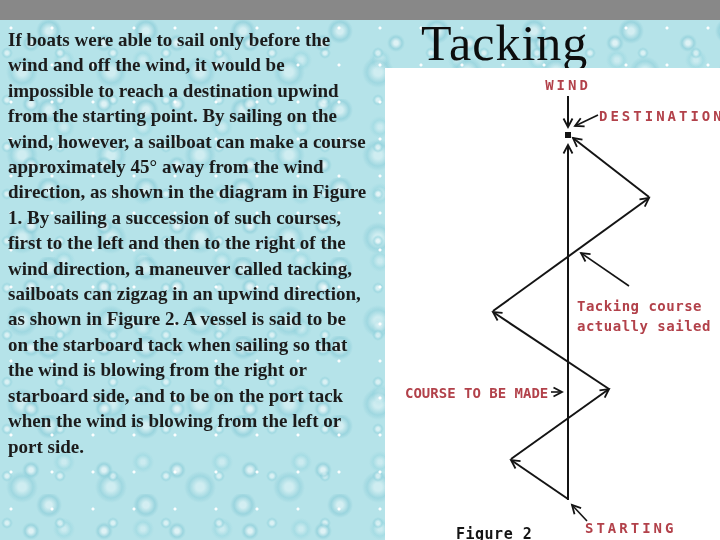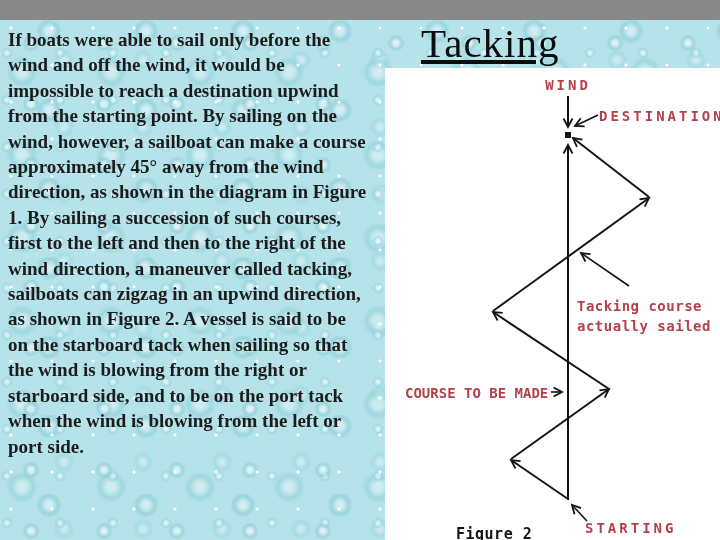--- a/index.html
+++ b/index.html
@@ -22,24 +22,23 @@
     position: absolute; left: 8px; top: 7px; width: 362px;
     font-family: "Liberation Serif", serif;
     font-weight: bold;
     font-size: 19px; line-height: 25.4px;
     color: var(--body-text, #1c1c1c);
   }
   .title {
     position: absolute; left: 421px; top: 0px; margin: 0;
     font-family: "Liberation Serif", serif;
     font-weight: 400;
-    font-size: 41px; line-height: 46px;
+    font-size: 50px; line-height: 46px;
     letter-spacing: 1px;
     color: var(--title-color, #0d0d0d);
-    text-decoration: underline;
   }
   .panel {
     position: absolute; left: 385px; top: 48px;
     width: 335px; height: 492px;
     background: var(--panel-bg, #ffffff);
     padding-left: 12px;
   }
   .panel svg { display: block; }
   .dline { stroke: var(--line-black, #141414); stroke-width: 2; fill: none; }
   .cline { stroke: var(--line-black, #141414); stroke-width: 1.6; fill: none; }

